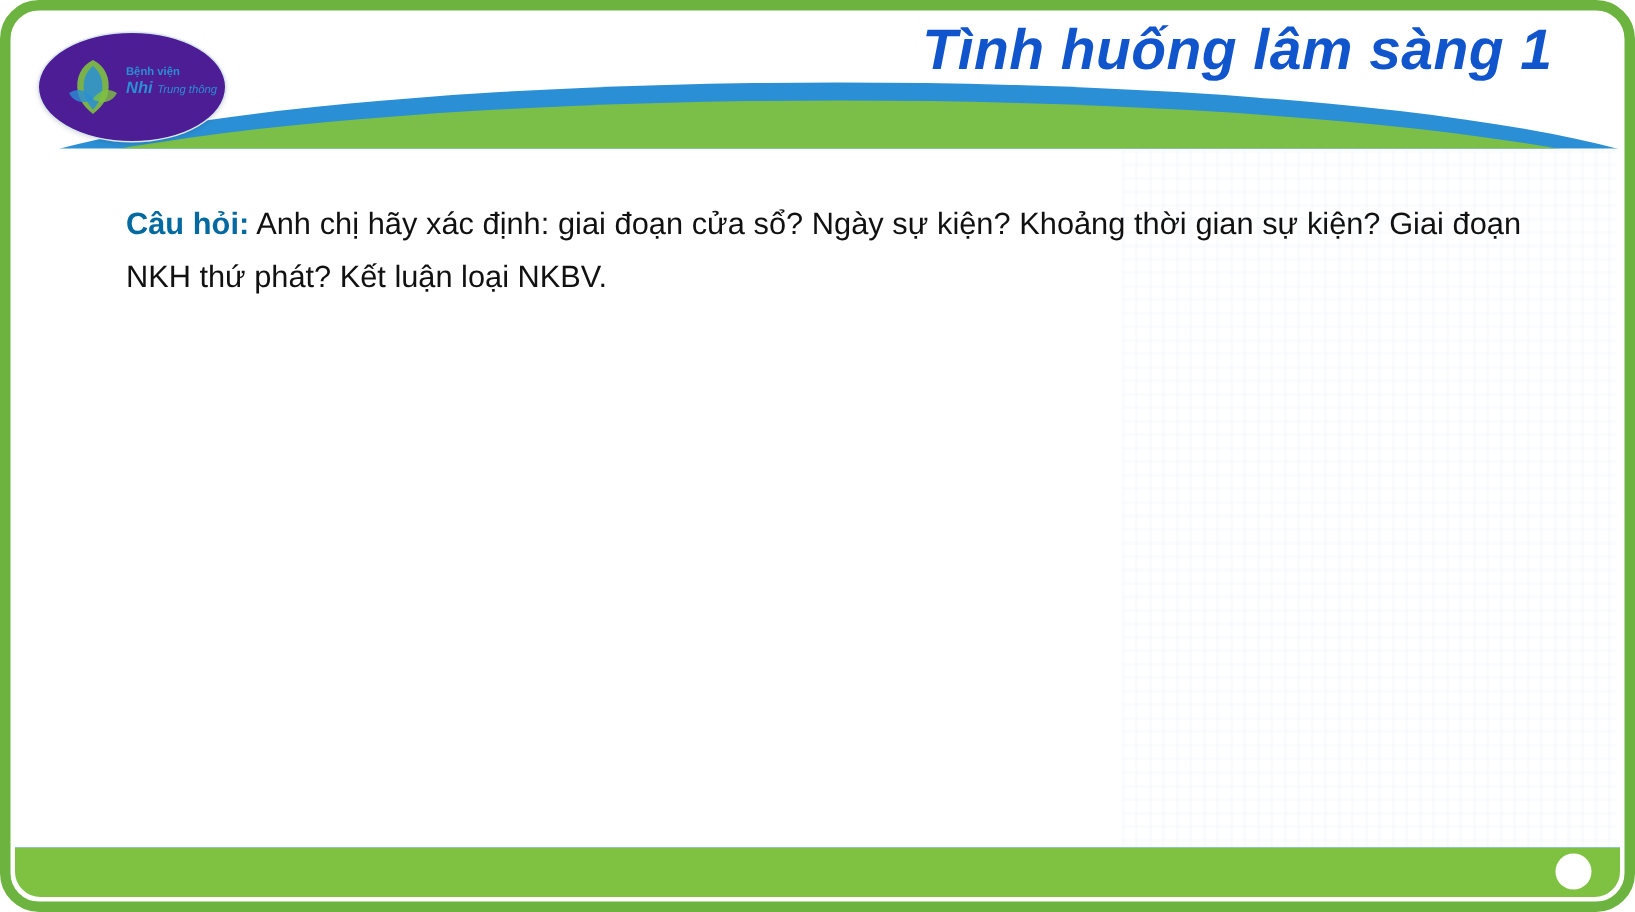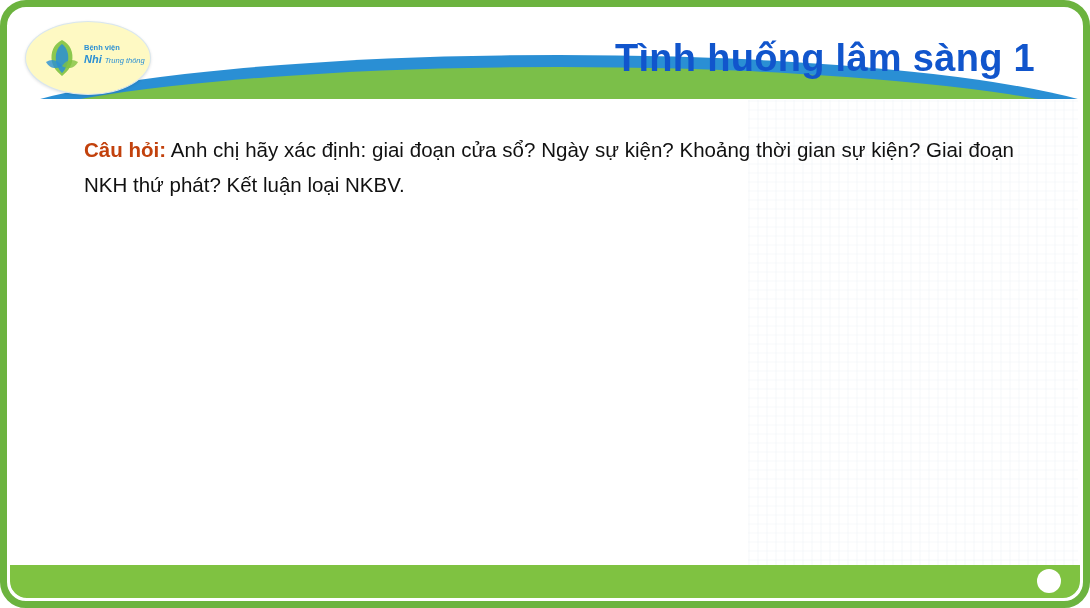--- a/index.html
+++ b/index.html
@@ -66,36 +66,37 @@
     top: 58px;
     width: 1220px;
     height: 120px;
     background: #7fc241;
     border-radius: 50% 50% 0 0 / 70% 70% 0 0;
     opacity: 0.95;
   }
   .header-title {
     position: absolute;
     right: 46px;
-    top: 28px;
+    top: 4px;
     font-size: 38px;
     font-weight: bold;
     color: #1155cc;
     letter-spacing: 0.3px;
     white-space: nowrap;
+    font-style: italic;
   }
   
   .logo {
     position: absolute;
     left: 16px;
     top: 12px;
     width: 124px;
     height: 72px;
     border-radius: 50%;
-    background: #fef9c3;
+    background: #4c1d95;
     border: 1px solid #d8e6ef;
     box-shadow: 0 1px 3px rgba(0,0,0,0.12);
     overflow: hidden;
   }
   .logo-mark {
     position: absolute;
     left: 14px;
     top: 12px;
     width: 44px;
     height: 46px;
@@ -133,21 +134,21 @@
   }
   .para {
     font-size: 20.5px;
     color: #111111;
     line-height: 1.72;
     text-align: justify;
     margin: 0 0 14px 0;
   }
   .para:last-child { margin-bottom: 0; }
   .q-label {
-    color: #c2410c;
+    color: #0369a1;
     font-weight: bold;
   }
   
   .footer {
     position: absolute;
     left: 9px;
     bottom: 9px;
     width: 1072px;
     height: 34px;
     border-bottom-left-radius: 20px;

